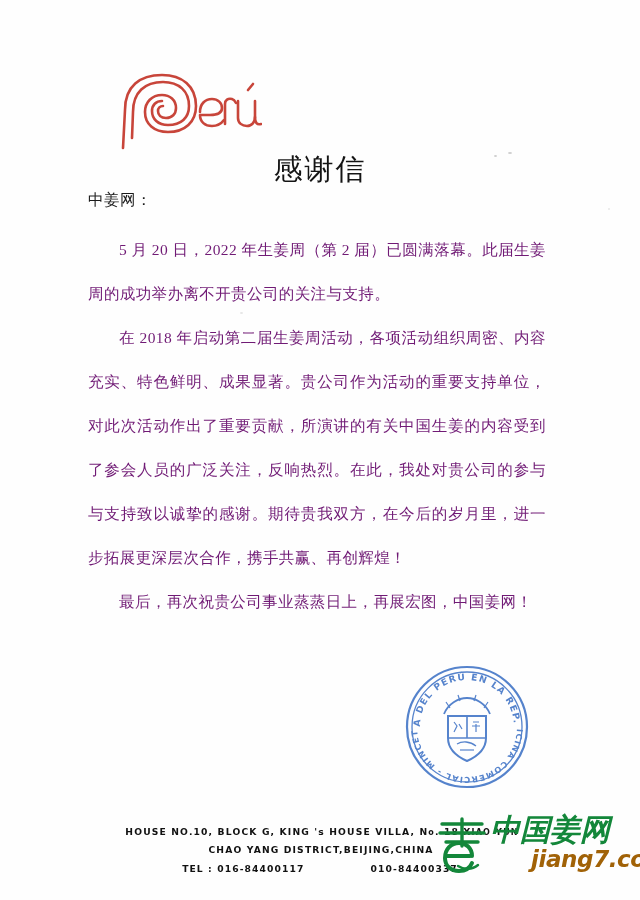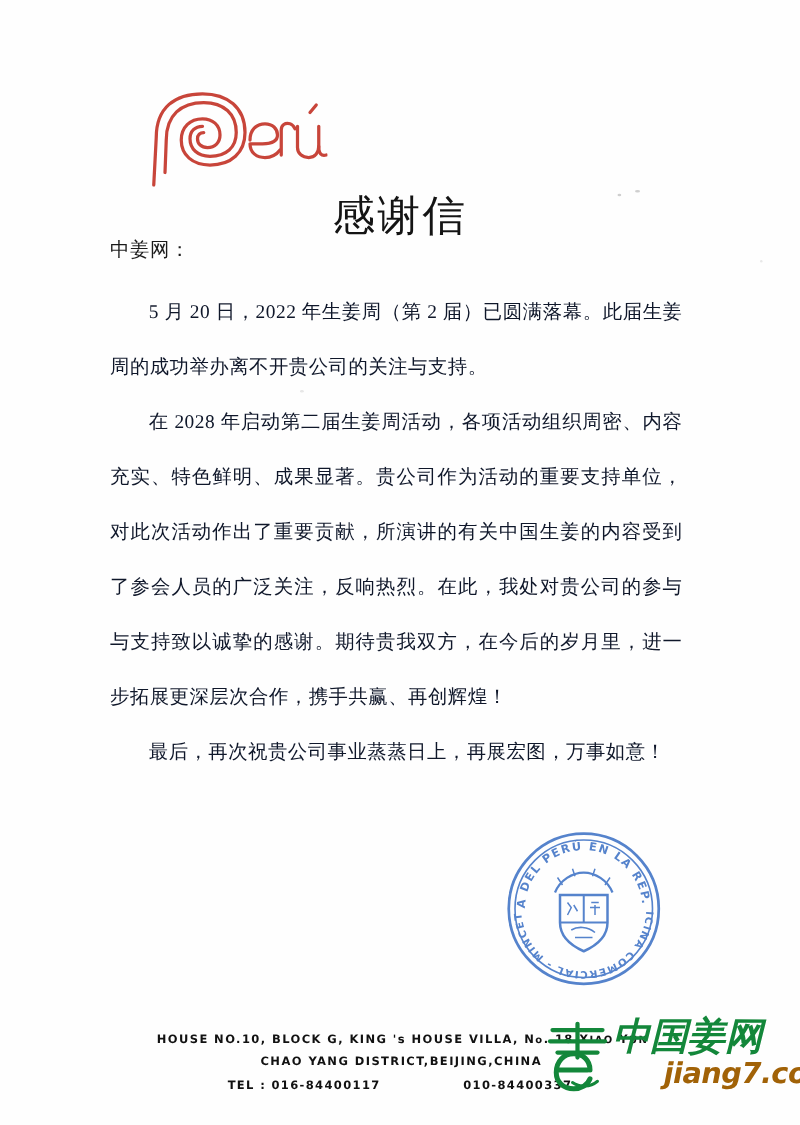--- a/index.html
+++ b/index.html
@@ -33,21 +33,21 @@
   .peru-logo svg { display: block; }
 
   
   .letter-title {
     position: absolute;
     left: 0;
     right: 0;
     top: 150px;
     text-align: center;
     font-family: "DejaVu Sans", "Liberation Sans", sans-serif;
-    font-size: 34px;
+    font-size: 29px;
     letter-spacing: 2px;
     color: #141414;
   }
 
   
   .salutation {
     position: absolute;
     left: 88px;
     top: 190px;
     font-size: 15.5px;
@@ -63,21 +63,21 @@
     top: 228px;
     width: 458px;
   }
   .para {
     margin: 0 0 0 0;
     font-size: 15.5px;
     line-height: 44px;
     text-align: justify;
     text-justify: inter-ideograph;
     text-indent: 2em;
-    color: #0f172a;
+    color: #701a75;
     letter-spacing: 0.4px;
   }
   .para.last-line-left { text-align-last: left; }
 
   
   .sign-block {
     position: absolute;
     right: 84px;
     top: 676px;
     text-align: right;
@@ -207,22 +207,22 @@
       <path d="M136 22 L141 16"></path>
     </svg>
   </div>
 
   <div class="letter-title">感谢信</div>
 
   <div class="salutation">中姜网：</div>
 
   <div class="body-block">
     <p class="para last-line-left">5 月 20 日，2022 年生姜周（第 2 届）已圆满落幕。此届生姜周的成功举办离不开贵公司的关注与支持。</p>
-    <p class="para last-line-left">在 2028 年启动第二届生姜周活动，各项活动组织周密、内容充实、特色鲜明、成果显著。贵公司作为活动的重要支持单位，对此次活动作出了重要贡献，所演讲的有关中国生姜的内容受到了参会人员的广泛关注，反响热烈。在此，我处对贵公司的参与与支持致以诚挚的感谢。期待贵我双方，在今后的岁月里，进一步拓展更深层次合作，携手共赢、再创辉煌！</p>
-    <p class="para last-line-left">最后，再次祝贵公司事业蒸蒸日上，再展宏图，万事如意！</p>
+    <p class="para last-line-left">在 2018 年启动第二届生姜周活动，各项活动组织周密、内容充实、特色鲜明、成果显著。贵公司作为活动的重要支持单位，对此次活动作出了重要贡献，所演讲的有关中国生姜的内容受到了参会人员的广泛关注，反响热烈。在此，我处对贵公司的参与与支持致以诚挚的感谢。期待贵我双方，在今后的岁月里，进一步拓展更深层次合作，携手共赢、再创辉煌！</p>
+    <p class="para last-line-left">最后，再次祝贵公司事业蒸蒸日上，再展宏图，中国姜网！</p>
   </div>
 
   <div class="stamp">
     <svg viewBox="0 0 126 126" width="126" height="126">
       <defs>
         <path id="arcTop" d="M 16 63 A 47 47 0 0 1 110 63"></path>
         <path id="arcBottom" d="M 113 63 A 50 50 0 0 1 13 63"></path>
       </defs>
       <circle cx="63" cy="63" r="60" fill="none" stroke="#3A6FC4" stroke-width="2.2"></circle>
       <circle cx="63" cy="63" r="55" fill="none" stroke="#3A6FC4" stroke-width="1.3"></circle>

